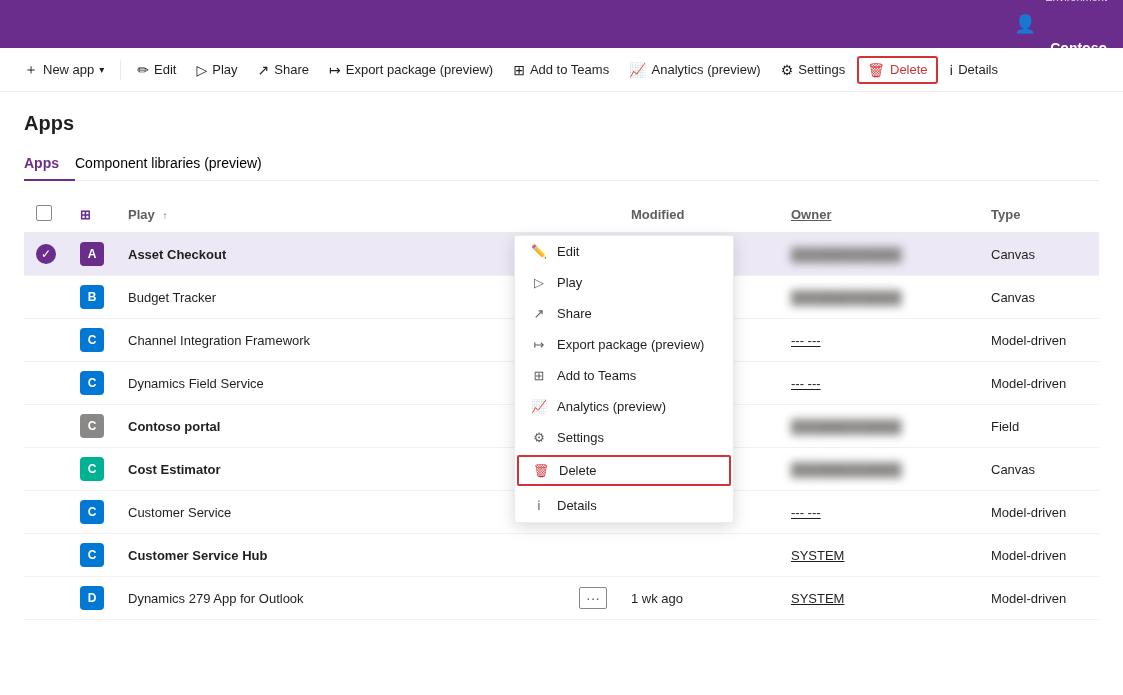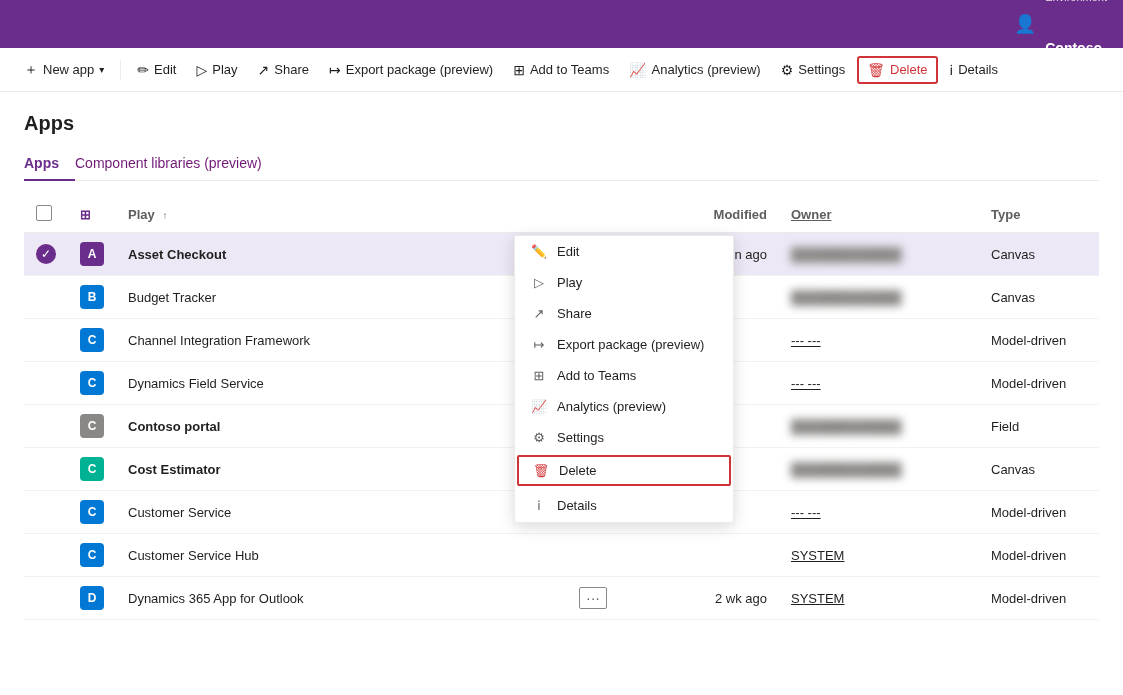--- a/index.html
+++ b/index.html
@@ -16,21 +16,21 @@
     }
     .env-info {
       display: flex;
       align-items: center;
       gap: 8px;
       color: #fff;
     }
     .env-icon { font-size: 18px; }
     .env-text { display: flex; flex-direction: column; line-height: 1.2; gap: 36px; }
     .env-label { font-size: 11px; opacity: 0.85; }
-    .env-name { font-size: 14px; font-weight: 600; }
+    .env-name { font-size: 14px; font-weight: 600; text-align: right; }
 
     
     .toolbar {
       display: flex;
       align-items: center;
       padding: 0 16px;
       height: 44px;
       border-bottom: 1px solid #edebe9;
       gap: 4px;
       flex-wrap: nowrap;
@@ -61,21 +61,21 @@
     
     .main { padding: 20px 24px; }
     .page-title { font-size: 20px; font-weight: 600; margin-bottom: 12px; }
 
     
     .tabs { display: flex; gap: 0; border-bottom: 1px solid #edebe9; margin-bottom: 16px; }
     .tab {
       padding: 8px 16px 8px 0;
       cursor: pointer;
       font-size: 14px;
-      color: #701a75;
+      color: #000000;
       border-bottom: 2px solid transparent;
       margin-bottom: -1px;
     }
     .tab.active { color: #6b2d8b; border-bottom: 2px solid #6b2d8b; font-weight: 600; }
 
     
     .table-wrap { position: relative; }
     table { width: 100%; border-collapse: collapse; }
     thead tr { border-bottom: 1px solid #edebe9; }
     th {
@@ -91,21 +91,21 @@
       font-size: 13px;
       border-bottom: 1px solid #f3f2f1;
       vertical-align: middle;
     }
     tr.selected td { background: #ede8f5; }
 
     .col-check { width: 32px; }
     .col-icon { width: 36px; }
     .col-name { min-width: 200px; }
     .col-dots { width: 40px; }
-    .col-modified { width: 160px; text-align: right; }
+    .col-modified { width: 160px; }
     .col-owner { width: 200px; text-decoration: underline; }
     .col-type { width: 120px; }
 
     .app-icon {
       width: 24px; height: 24px;
       border-radius: 4px;
       display: flex; align-items: center; justify-content: center;
       font-size: 12px;
       color: #fff;
       font-weight: 700;
@@ -394,42 +394,42 @@
     </td>
     <td class="col-type">Model-driven</td>
   </tr>
           <tr>
     <td class="col-check">
       
     </td>
     <td class="col-icon">
       <div class="app-icon icon-blue">C</div>
     </td>
-    <td class="col-name" style="font-weight:400">Customer Service Hub</td>
+    <td class="col-name" style="font-weight:700">Customer Service Hub</td>
     <td class="col-dots">
       
     </td>
     <td class="col-modified"></td>
     <td class="col-owner">
       <span>SYSTEM</span>
     </td>
     <td class="col-type">Model-driven</td>
   </tr>
           <tr>
     <td class="col-check">
       
     </td>
     <td class="col-icon">
       <div class="app-icon icon-blue">D</div>
     </td>
-    <td class="col-name" style="font-weight:400">Dynamics 365 App for Outlook</td>
+    <td class="col-name" style="font-weight:400">Dynamics 279 App for Outlook</td>
     <td class="col-dots">
       <button class="dots-btn">···</button>
     </td>
-    <td class="col-modified">2 wk ago</td>
+    <td class="col-modified">1 wk ago</td>
     <td class="col-owner">
       <span>SYSTEM</span>
     </td>
     <td class="col-type">Model-driven</td>
   </tr>
         </tbody>
     </table>
 
     <div class="dropdown-menu" id="context-menu">
     <div class="dropdown-item">

